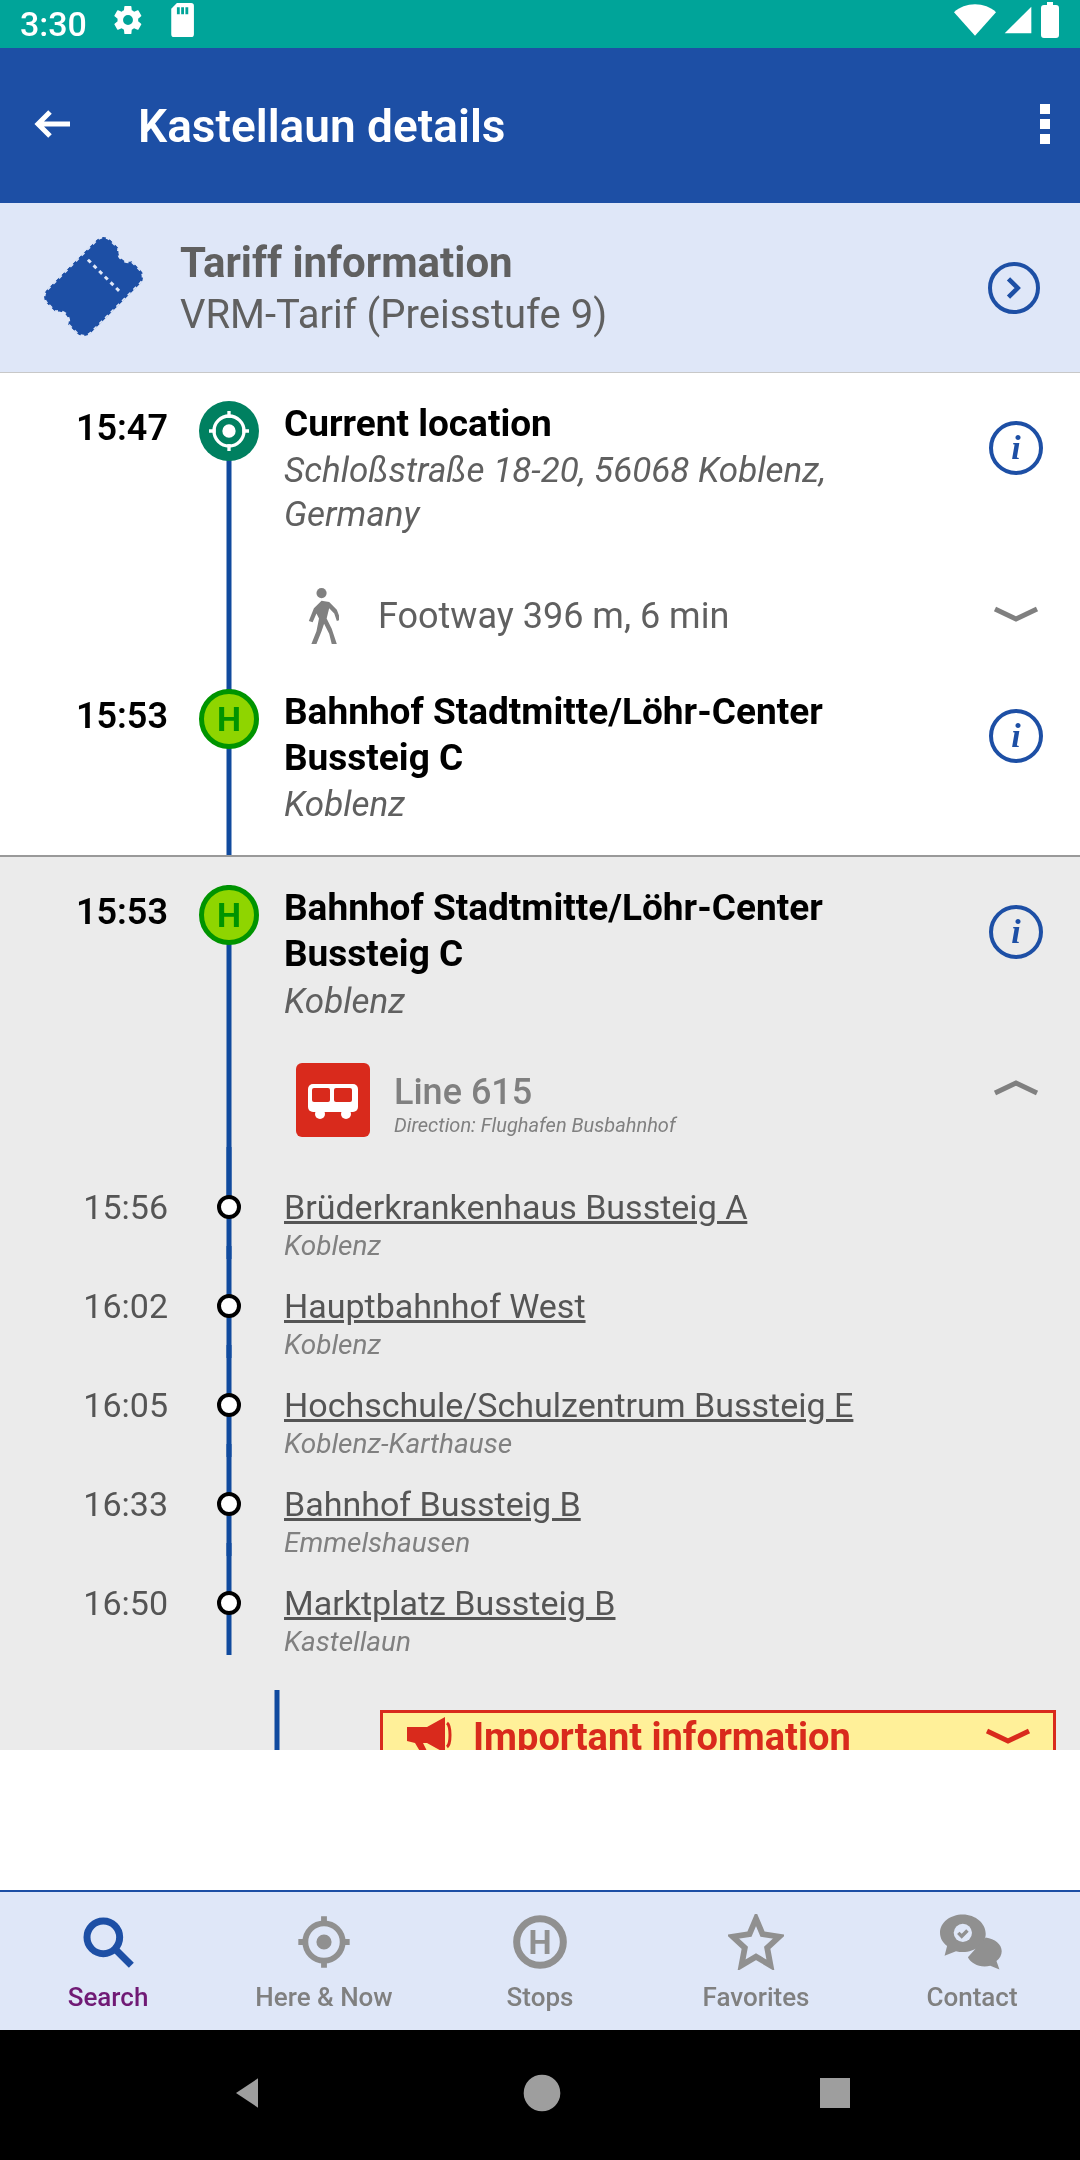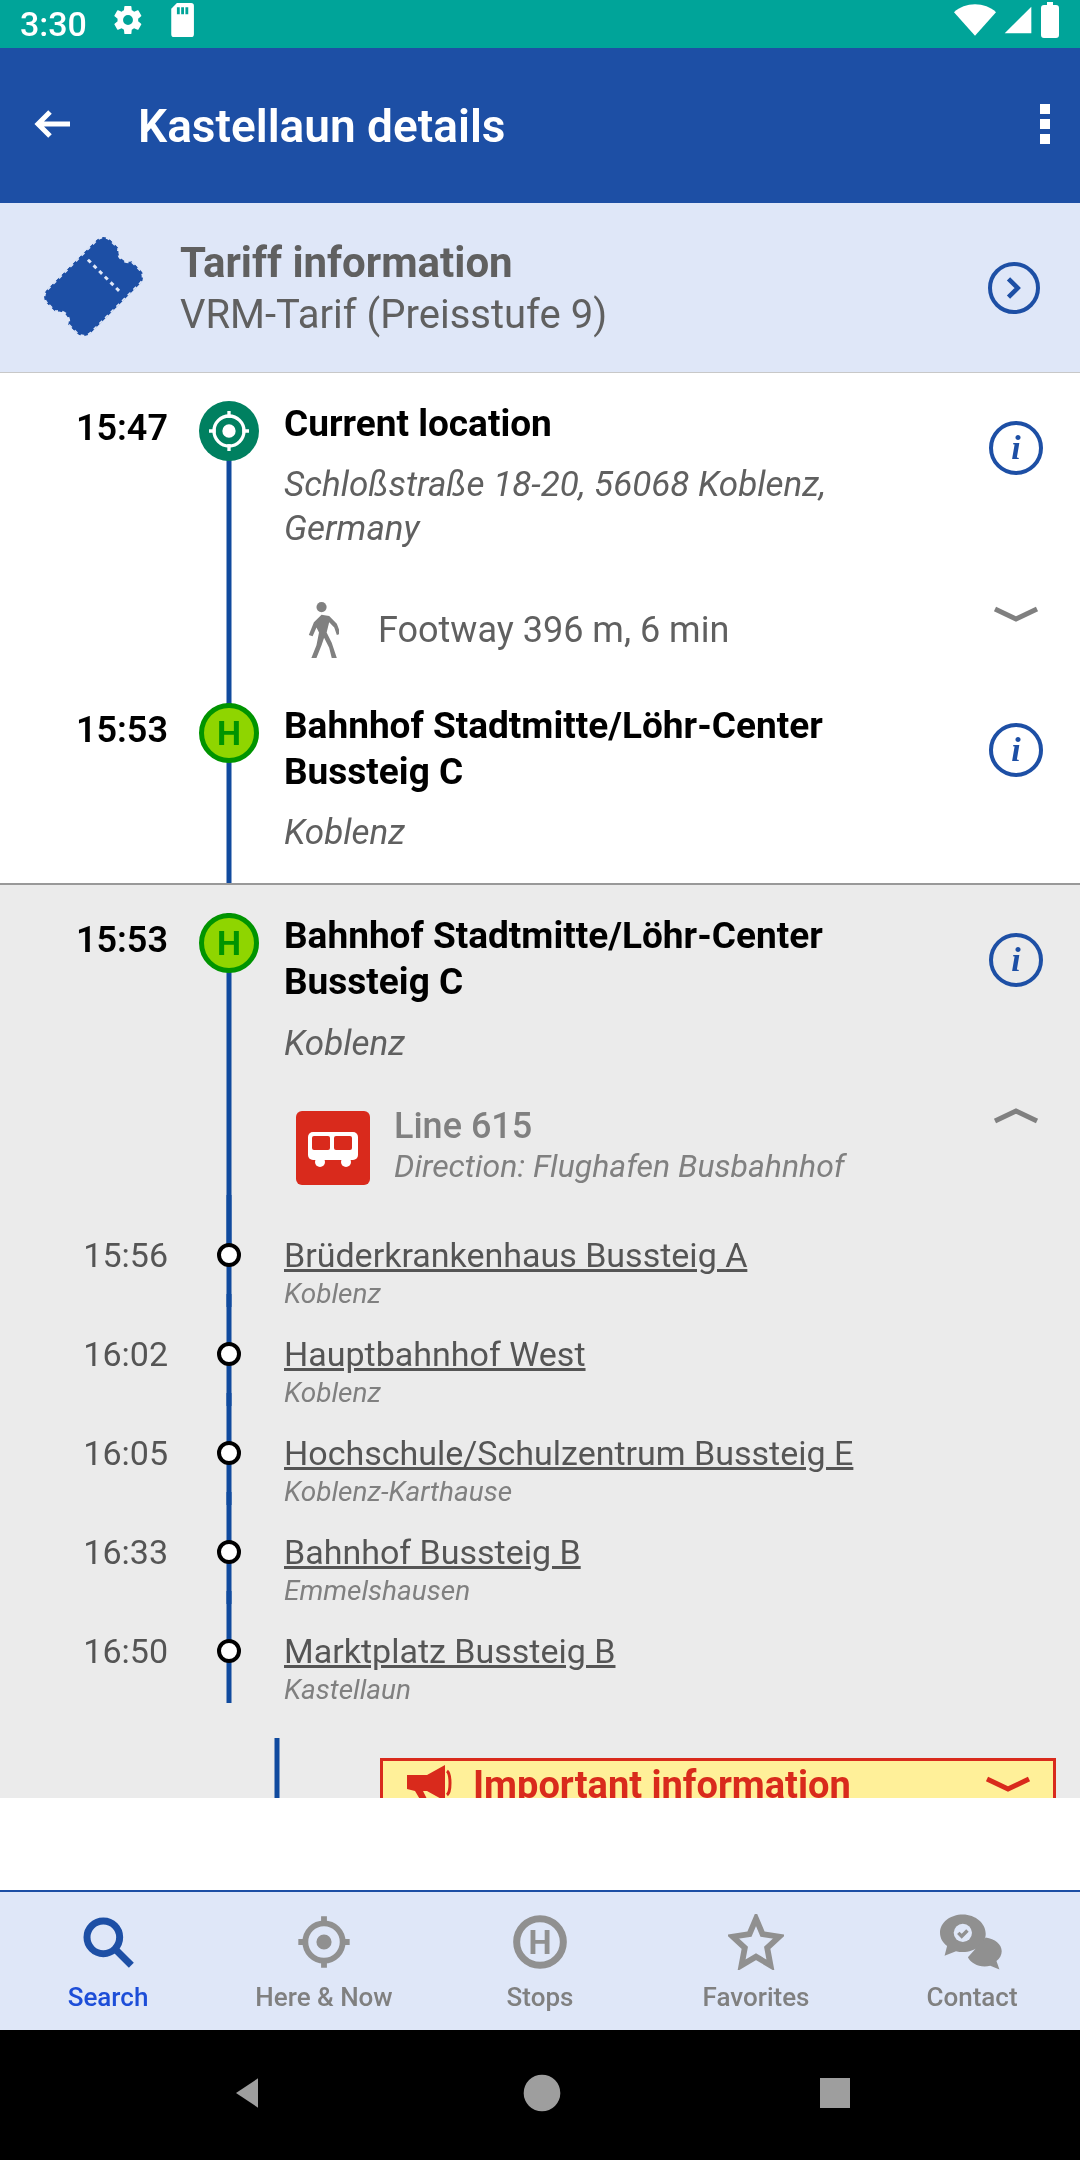--- a/index.html
+++ b/index.html
@@ -34,31 +34,31 @@
   .seg .time-col { width: 170px; flex-shrink: 0; text-align: right; padding-right: 26px; padding-top: 6px; }
   .seg .time-col .time { font-size: 36px; font-weight: 600; color: #000; }
   .seg .marker-col { width: 70px; flex-shrink: 0; position: relative; display: flex; justify-content: center; }
   .seg .marker-col .line { position: absolute; top: 0; bottom: -60px; width: 5px; background: #104a9e; left: 50%; transform: translateX(-50%); }
   .seg .marker-col .marker { width: 60px; height: 60px; border-radius: 50%; position: relative; z-index: 2; display:flex; align-items:center; justify-content:center; }
   .seg .marker-col .marker.current { background:#008060; }
   .seg .marker-col .marker.bus-stop { background:#8fd500; border:5px solid #009400; }
   .seg .marker-col .marker.bus-stop .h { color:#009400; font-weight:700; font-size:34px; }
   .seg .body-col { flex: 1; padding-left: 20px; padding-right: 10px; }
   .seg .body-col .name { font-size: 37px; font-weight: 700; color: #000; line-height: 1.25; }
-  .seg .body-col .sub { font-size: 35px; font-style: italic; color: #606060; margin-top: 16px; line-height: 1.25; }
+  .seg .body-col .sub { font-size: 35px; font-style: italic; color: #606060; margin-top: 2px; line-height: 1.25; }
   .seg .side-col { width: 80px; flex-shrink: 0; display: flex; flex-direction: column; align-items: center; gap: 70px; padding-top: 20px; }
 
   
   .transport-row { display: flex; align-items: center; margin-top: 44px; gap: 24px; }
   .transport-row .icon-box { width: 70px; height: 70px; display:flex; align-items:center; justify-content:center; }
   .transport-row .foot-text { font-size: 36px; color: #606060; }
   .line-block { display:flex; align-items:flex-end; margin-top: 40px; gap: 24px; padding-left: 12px;}
   .line-block .bus-badge { width: 74px; height: 74px; background:#d92a1c; border-radius:6px; display:flex; align-items:center; justify-content:center;}
   .line-texts .line-name { font-size: 36px; color:#808080; font-weight:500; }
-  .line-texts .line-dir { font-size: 32px; color:#808080; font-style: italic; }
+  .line-texts .line-dir { font-size: 20px; color:#808080; font-style: italic; }
 
   
   .inter-stop { display:flex; align-items:flex-start; padding: 12px 24px 12px 24px; background:#ebebeb; }
   .inter-stop .time-col { width:170px; flex-shrink:0; text-align:right; padding-right:26px; }
   .inter-stop .time { font-size: 34px; color:#555; }
   .inter-stop .marker-col { width:70px; flex-shrink:0; position:relative; display:flex; justify-content:center; }
   .inter-stop .marker-col .line { position:absolute; top:-40px; bottom:-40px; width:5px; background:#104a9e; left:50%; transform:translateX(-50%);}
   .inter-stop .marker-col .dot { width:24px; height:24px; border-radius:50%; background:#fff; border:4px solid #000; position:relative; z-index:2; margin-top:8px;}
   .inter-stop .body-col { flex:1; padding-left:20px; padding-right:100px;}
   .inter-stop .stop-name { font-size:34px; color:#555;text-decoration:underline; }
@@ -77,21 +77,21 @@
   .important-wrap { background:#ebebeb; padding: 20px 24px 0 24px; display:flex;gap:48px; }
   .important-wrap .time-col { width:170px; flex-shrink:0;}
   .important-wrap .marker-col { width:70px; flex-shrink:0; position:relative;}
   .important-wrap .marker-col .line {position:absolute; top:-40px; bottom:0; width:5px; background:#104a9e; left:50%; transform:translateX(-50%);}
   .important { flex:1; margin-left:20px; background:#fff099; border:3px solid #d92a1c; display:flex; align-items:center; justify-content:center; gap:20px; padding: 24px 20px; overflow:hidden;}
   .important-text { color:#d92a1c; font-weight:700; font-size:38px; white-space:nowrap;}
 
   
   .bottom-nav { height: 140px; background: #dfe7f8; border-top: 2px solid #1d4fa5; display: flex; }
   .nav-item { flex: 1; display: flex; flex-direction: column; align-items: center; justify-content: center; gap: 8px; color: #808080; font-size: 26px; font-weight: 500; }
-  .nav-item.active { color: #1d4ed8; }
+  .nav-item.active { color: #701a75; }
   .nav-item.active svg path, .nav-item.active svg circle { stroke: #1d4fa5; }
   .nav-icon { width: 64px; height: 64px; display:flex; align-items:center; justify-content:center;}
 
   
   .sys-nav { height: 130px; background: #000; display: flex; align-items: center; justify-content: space-around; padding: 0 100px; }
 
   
   .chevron-circle { width:52px; height:52px; border:4px solid #1d4fa5; border-radius:50%; display:flex; align-items:center; justify-content:center;}
 </style>
 </head>

